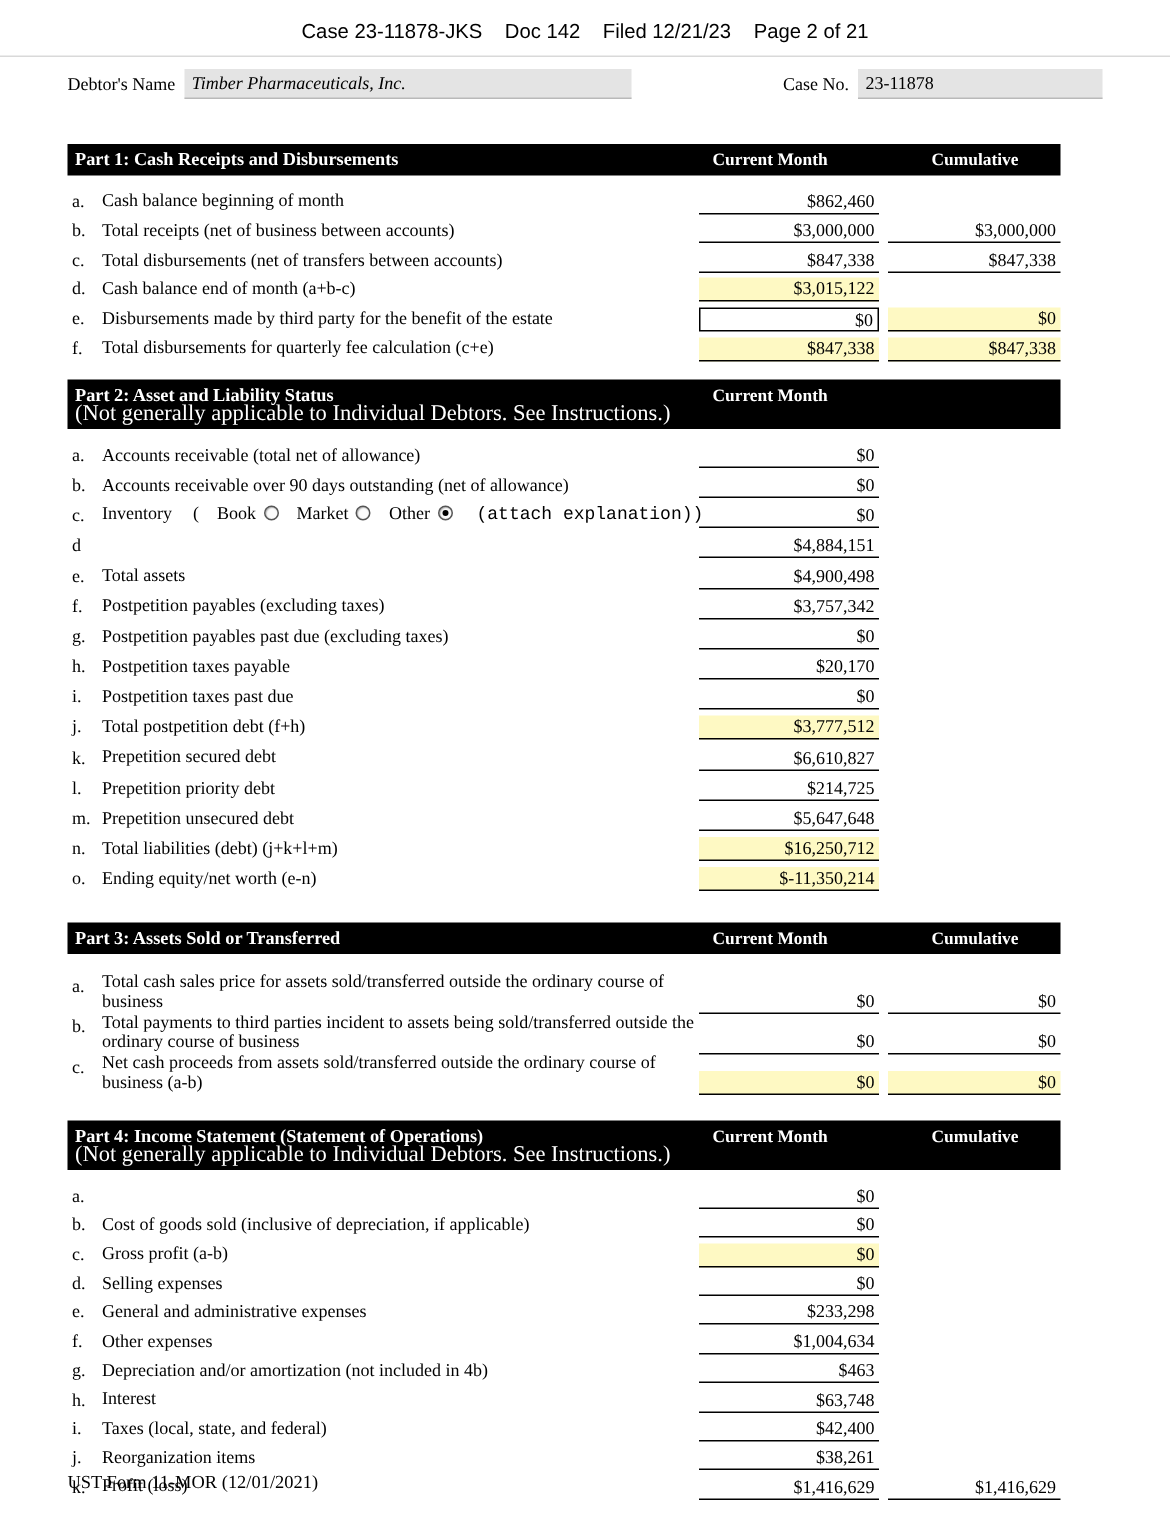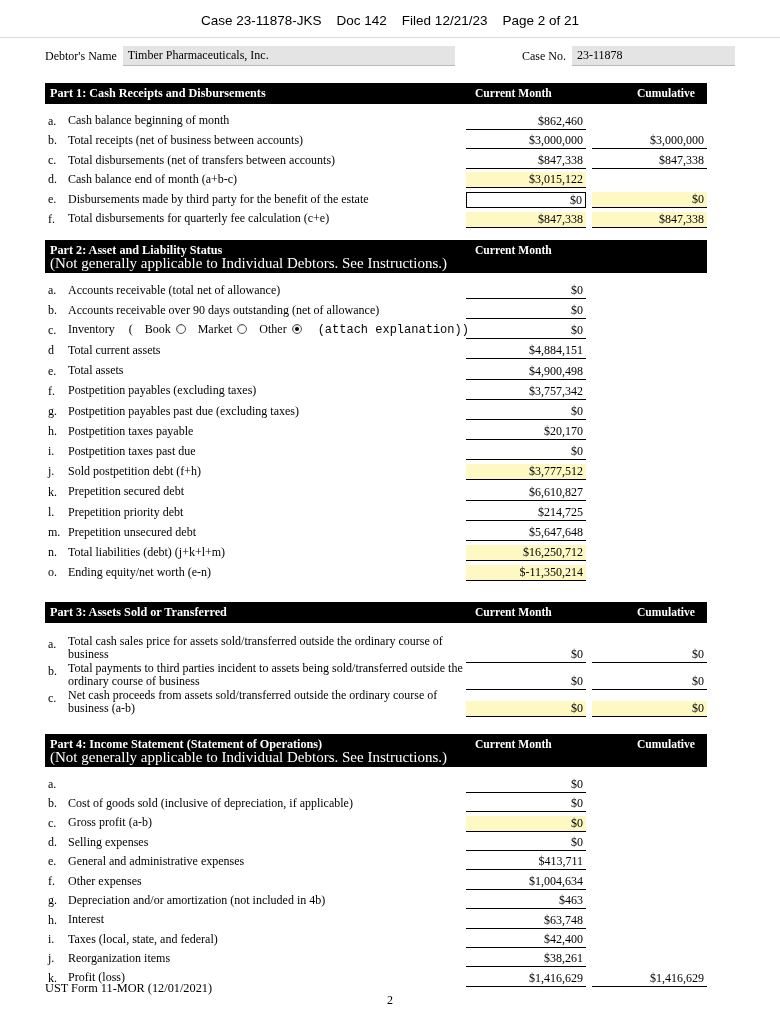--- a/index.html
+++ b/index.html
@@ -15,37 +15,37 @@
   .top-divider { border-top:1px solid #d9d9d9; margin-top:9px; }
   .debtor-row {
     display:flex; align-items:flex-end; margin:7px 45px 0 45px;
     font-size:12px; height:21px;
   }
   .debtor-row .lbl { padding-bottom:2px; white-space:nowrap; }
   .field {
     background:#e4e4e4; border-bottom:1px solid #b9b9b9;
     padding:2px 5px; font-size:12px; white-space:nowrap; overflow:hidden;
   }
-  .name-field { width:332px; margin-left:6px; }
+  .name-field { width:298px; margin-left:6px;font-style:italic; }
   .flex-spacer { flex:1; }
   .case-field { width:163px; margin-left:6px; }
 
   #parts { margin-left:45px; width:662px; }
   .part { margin-top:12px; }
-  .part.p1 { margin-top:17px; }
+  .part.p1 { margin-top:30px; }
   .part.p2 { margin-top:11px; }
   .part.p3 { margin-top:20px; }
   .part.p4 { margin-top:16px; }
 
   .part-header { background:#000; color:#fff; position:relative; padding:3px 0 4px 5px; }
   .ph-title { font-weight:bold; font-size:12.2px; line-height:14px; }
   .ph-sub { font-size:15px; line-height:12px; }
   .ph-col { position:absolute; top:4px; font-weight:bold; font-size:11.6px; }
   .col-cur { left:430px; }
-  .col-cum { left:592px;text-align:right; }
+  .col-cum { left:576px;text-align:right; }
 
   .rows { padding-top:7px; }
   .p3 .rows { padding-top:14px; }
   .frow { position:relative; height:19.6px; }
   .p2 .frow { height:20.2px; }
   .p4 .frow { height:19.4px; }
   .p3 .frow { height:27px; }
 
   .letter { position:absolute; left:3px; bottom:3px; font-size:12px; line-height:13px; }
   .p3 .letter { bottom:auto; top:1px; }
@@ -160,21 +160,20 @@
           <div class="desc">Accounts receivable over 90 days outstanding (net of allowance)</div>
           <div class="amt cur ">$0</div>
         </div>
         <div class="frow">
           <span class="letter">c.</span>
           <div class="desc"><span>Inventory</span><span class="rg"><span class="rg-pre">(</span><span class="opt"><span class="opt-label">Book</span><span class="radio"></span></span><span class="opt"><span class="opt-label">Market</span><span class="radio"></span></span><span class="opt"><span class="opt-label">Other</span><span class="radio checked"></span></span><span class="rg-suf">(attach explanation))</span></span></div>
           <div class="amt cur ">$0</div>
         </div>
         <div class="frow">
           <span class="letter">d</span>
-          <div class="desc">Total current assets</div>
           <div class="amt cur ">$4,884,151</div>
         </div>
         <div class="frow">
           <span class="letter">e.</span>
           <div class="desc">Total assets</div>
           <div class="amt cur ">$4,900,498</div>
         </div>
         <div class="frow">
           <span class="letter">f.</span>
           <div class="desc">Postpetition payables (excluding taxes)</div>
@@ -190,21 +189,21 @@
           <div class="desc">Postpetition taxes payable</div>
           <div class="amt cur ">$20,170</div>
         </div>
         <div class="frow">
           <span class="letter">i.</span>
           <div class="desc">Postpetition taxes past due</div>
           <div class="amt cur ">$0</div>
         </div>
         <div class="frow">
           <span class="letter">j.</span>
-          <div class="desc">Sold postpetition debt (f+h)</div>
+          <div class="desc">Total postpetition debt (f+h)</div>
           <div class="amt cur shaded">$3,777,512</div>
         </div>
         <div class="frow">
           <span class="letter">k.</span>
           <div class="desc">Prepetition secured debt</div>
           <div class="amt cur ">$6,610,827</div>
         </div>
         <div class="frow">
           <span class="letter">l.</span>
           <div class="desc">Prepetition priority debt</div>
@@ -281,21 +280,21 @@
           <div class="amt cur shaded">$0</div>
         </div>
         <div class="frow">
           <span class="letter">d.</span>
           <div class="desc">Selling expenses</div>
           <div class="amt cur ">$0</div>
         </div>
         <div class="frow">
           <span class="letter">e.</span>
           <div class="desc">General and administrative expenses</div>
-          <div class="amt cur ">$413,711</div>
+          <div class="amt cur ">$233,298</div>
         </div>
         <div class="frow">
           <span class="letter">f.</span>
           <div class="desc">Other expenses</div>
           <div class="amt cur ">$1,004,634</div>
         </div>
         <div class="frow">
           <span class="letter">g.</span>
           <div class="desc">Depreciation and/or amortization (not included in 4b)</div>
           <div class="amt cur ">$463</div>

